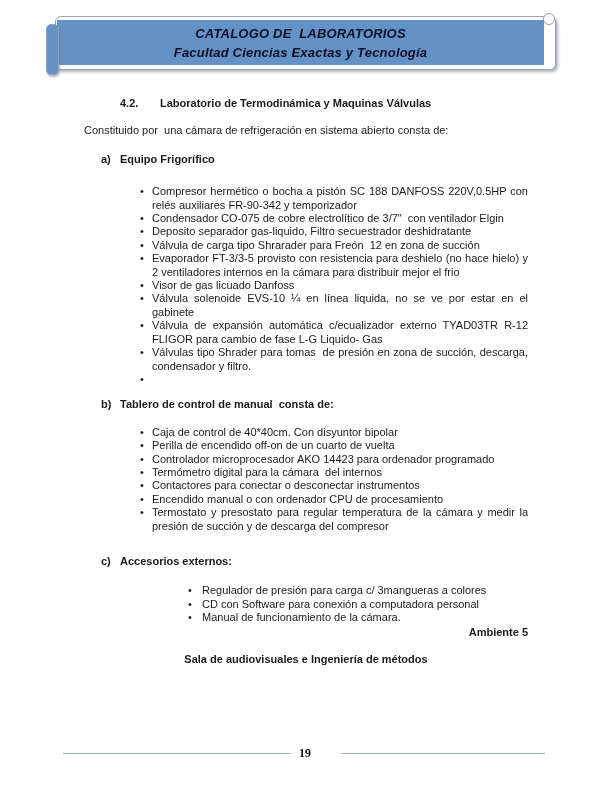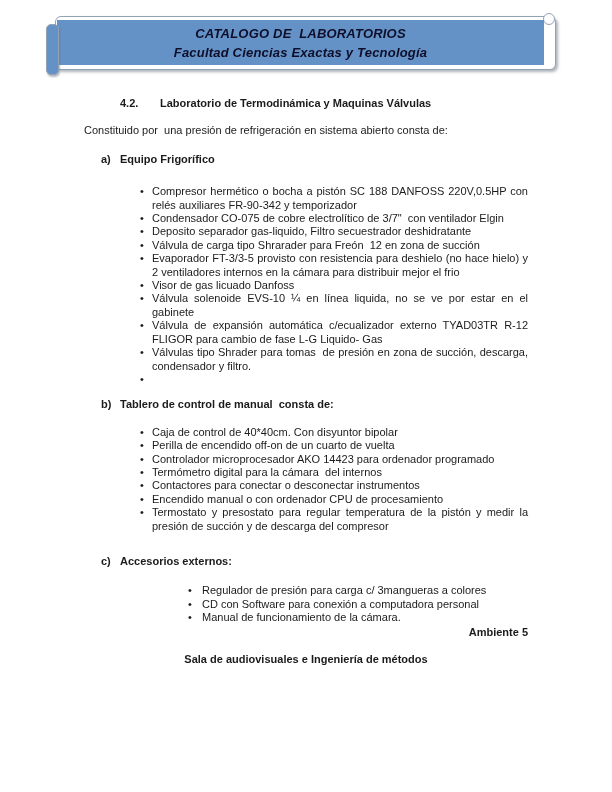--- a/index.html
+++ b/index.html
@@ -83,21 +83,21 @@
       <div class="banner-title">CATALOGO DE  LABORATORIOS</div>
       <div class="banner-subtitle">Facultad Ciencias Exactas y Tecnología</div>
     </div>
     <div class="banner-roll"></div>
   </div>
 
   <div class="content">
 
     <div class="h42"><span class="hnum">4.2.</span><span>Laboratorio de Termodinámica y Maquinas Válvulas</span></div>
 
-    <div class="intro">Constituido por  una presión de refrigeración en sistema abierto consta de:</div>
+    <div class="intro">Constituido por  una cámara de refrigeración en sistema abierto consta de:</div>
 
     <div class="sec-head sh-a"><span class="slab">a)</span><span>Equipo Frigorífico</span></div>
 
     <div class="blist blist-a">
       <div class="bullet">
           <span class="bm">•</span>
           <span class="bt">Compresor hermético o bocha a pistón SC 188 DANFOSS 220V,0.5HP con relés auxiliares FR-90-342 y temporizador</span>
         </div>
       <div class="bullet">
           <span class="bm">•</span>
@@ -159,21 +159,21 @@
       <div class="bullet">
           <span class="bm">•</span>
           <span class="bt">Contactores para conectar o desconectar instrumentos</span>
         </div>
       <div class="bullet">
           <span class="bm">•</span>
           <span class="bt">Encendido manual o con ordenador CPU de procesamiento</span>
         </div>
       <div class="bullet">
           <span class="bm">•</span>
-          <span class="bt">Termostato y presostato para regular temperatura de la pistón y medir la presión de succión y de descarga del compresor</span>
+          <span class="bt">Termostato y presostato para regular temperatura de la cámara y medir la presión de succión y de descarga del compresor</span>
         </div>
     </div>
 
     <div class="sec-head sh-c"><span class="slab">c)</span><span>Accesorios externos:</span></div>
 
     <div class="blist blist-c">
       <div class="bullet">
           <span class="bm">•</span>
           <span class="bt">Regulador de presión para carga c/ 3mangueras a colores</span>
         </div>
@@ -185,14 +185,19 @@
           <span class="bm">•</span>
           <span class="bt">Manual de funcionamiento de la cámara.</span>
         </div>
     </div>
 
     <div class="note note-1">Ambiente 5</div>
     <div class="note note-2">Sala de audiovisuales e Ingeniería de métodos</div>
 
   </div>
 
+  <div class="footer">
+    <span class="fline fl"></span>
+    <span class="fnum">19</span>
+    <span class="fline fr"></span>
+  </div>
 
 </div>
 
 </body></html>

